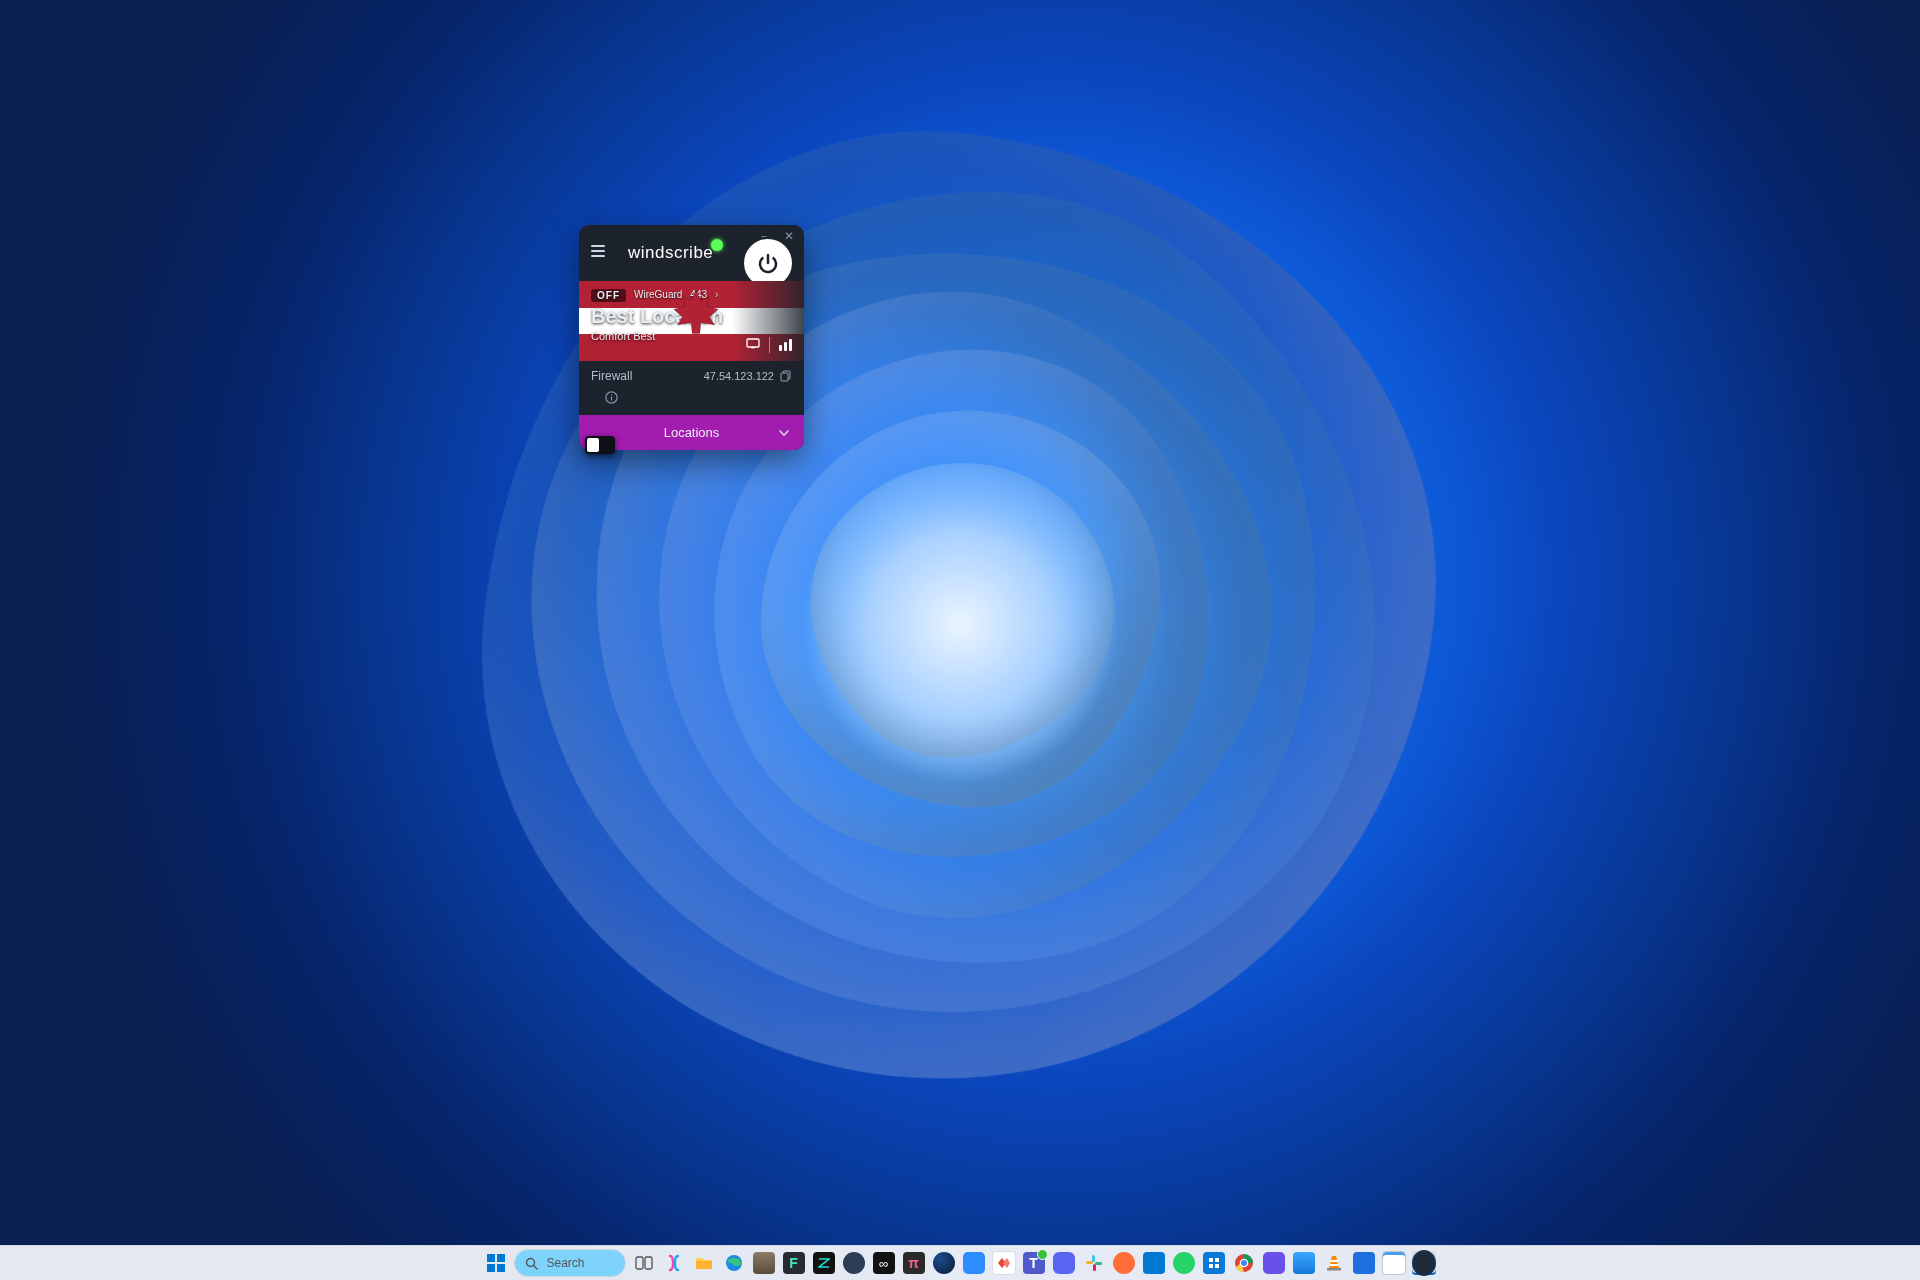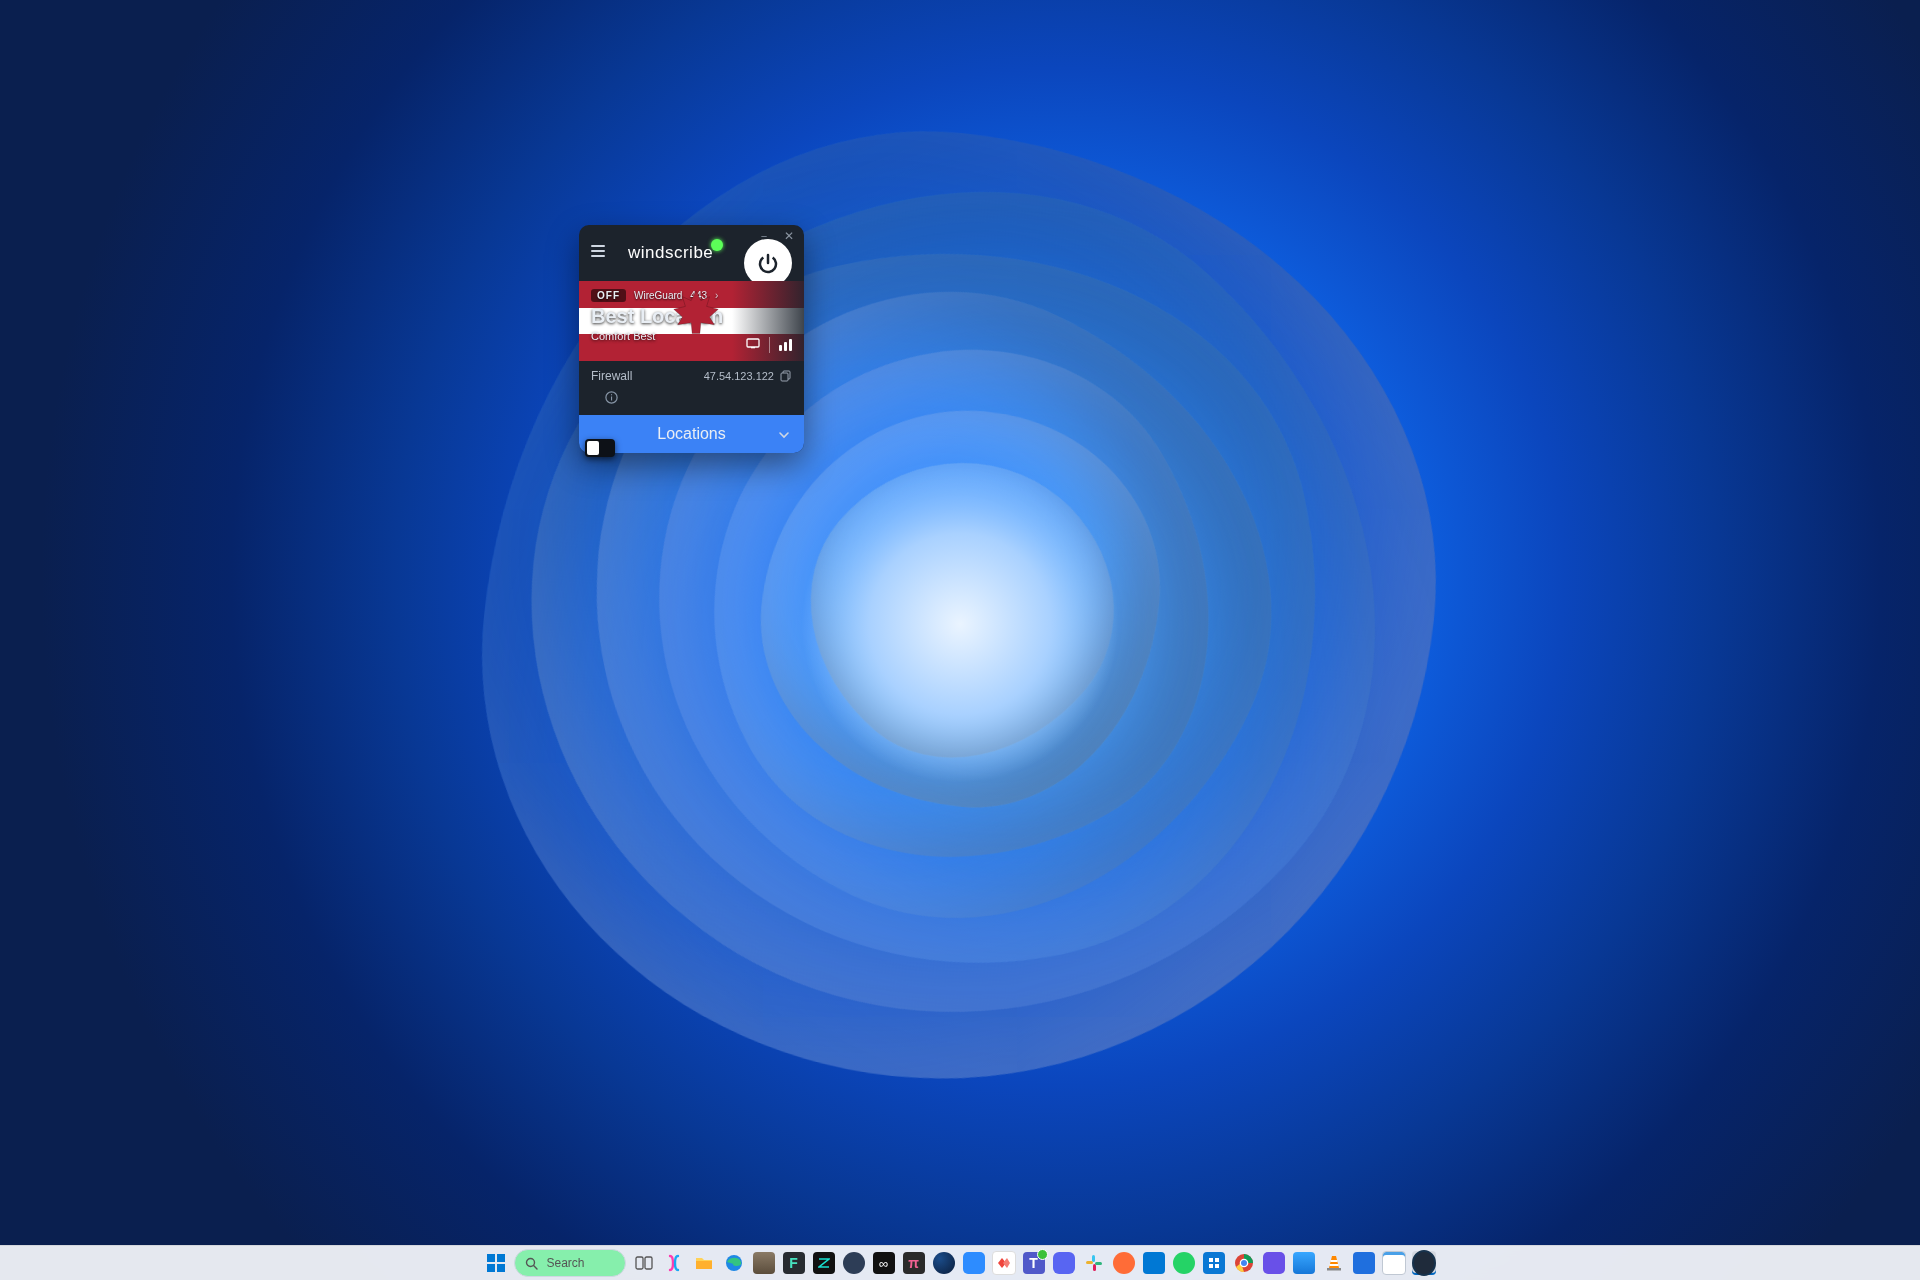--- a/index.html
+++ b/index.html
@@ -50,56 +50,56 @@
         display:flex;align-items:center;justify-content:center;}
   .ws .power svg{width:24px;height:24px;}
   .ws .loc{
     position:relative;height:72px;
     background:
       linear-gradient( to right, rgba(28,35,44,.0) 0%, rgba(28,35,44,.0) 68%, rgba(28,35,44,.85) 100%),
       linear-gradient( to bottom,#b22234 0%,#b22234 34%,#fff 34%,#fff 66%,#b22234 66%,#b22234 100%);
     padding:8px 12px 0 12px;
   }
   .ws .leaf{position:absolute;left:86px;top:6px;width:62px;height:62px;}
-  .ws .pills{display:flex;align-items:center;gap:8px;font-size:10px;color:#e9eef4;text-shadow:0 1px 2px rgba(0,0,0,.8);}
+  .ws .pills{display:flex;gap:8px;font-size:10px;color:#e9eef4;text-shadow:0 1px 2px rgba(0,0,0,.8);}
   .ws .pill-off{background:rgba(0,0,0,.55);border-radius:3px;padding:1px 6px;font-weight:700;letter-spacing:1px;}
   .ws .loc-name{font-size:20px;font-weight:700;margin-top:3px;text-shadow:0 1px 3px rgba(0,0,0,.8);}
   .ws .loc-sub {font-size:11px;margin-top:2px;text-shadow:0 1px 3px rgba(0,0,0,.8);}
   .ws .sig{position:absolute;right:12px;bottom:10px;display:flex;align-items:flex-end;gap:2px;}
   .ws .sig div{width:3px;background:#fff;border-radius:1px;}
   .ws .sig div:nth-child(1){height:6px;} .ws .sig div:nth-child(2){height:9px;} .ws .sig div:nth-child(3){height:12px;}
   .ws .net{position:absolute;right:44px;bottom:9px;color:#fff;}
   .ws .vline{position:absolute;right:34px;bottom:8px;width:1px;height:16px;background:rgba(255,255,255,.45);}
   .ws .row{display:flex;align-items:center;justify-content:space-between;padding:8px 12px;color:#b4bdc9;}
   .ws .row .ip{display:flex;align-items:center;gap:6px;font-size:11px;}
   .ws .info{color:#8795a6;font-size:12px;padding-left:14px;}
   .ws .locations{
-    background:#3b82f6;display:flex;align-items:center;justify-content:center;gap:10px;
-    padding:10px 0;border-radius:0 0 10px 10px;font-size:16px;color:#e9eef4;position:relative;
+    background:#a21caf;display:flex;align-items:center;justify-content:center;gap:10px;
+    padding:10px 0;border-radius:0 0 10px 10px;font-size:13px;color:#e9eef4;position:relative;
   }
   .ws .locations .chev{position:absolute;right:14px;top:12px;}
   .ws .firewall-toggle{
     position:absolute;left:6px;bottom:-4px;width:30px;height:18px;border-radius:4px;
     background:#0d1117;box-shadow:0 2px 6px rgba(0,0,0,.6);padding:2px;box-sizing:border-box;
   }
   .ws .firewall-toggle div{width:12px;height:14px;background:#fff;border-radius:2px;}
 
   
   .taskbar{
     position:absolute;left:0;right:0;bottom:0;height:34px;
     background:rgba(248,250,253,.92);backdrop-filter:blur(6px);
     border-top:1px solid rgba(0,0,0,.08);
     display:flex;align-items:center;justify-content:center;gap:6px;
   }
   .tb-icon{width:24px;height:24px;border-radius:4px;display:flex;align-items:center;justify-content:center;
            font-size:14px;color:#fff;}
   .tb-icon.active{background:rgba(0,0,0,.08);box-shadow:inset 0 -2px 0 #0067c0;}
   .search{
     display:flex;align-items:center;gap:8px;height:26px;padding:0 40px 0 10px;
-    background:#86efac;border:1px solid #d0d7e2;border-radius:14px;color:#555;font-size:12px;
+    background:#7dd3fc;border:1px solid #d0d7e2;border-radius:14px;color:#555;font-size:12px;
   }
   
   .sq{width:22px;height:22px;border-radius:4px;}
 </style>
 </head>
 <body>
 
 <div class="desktop">
   <div class="petal p1"></div>
   <div class="petal p2"></div>

